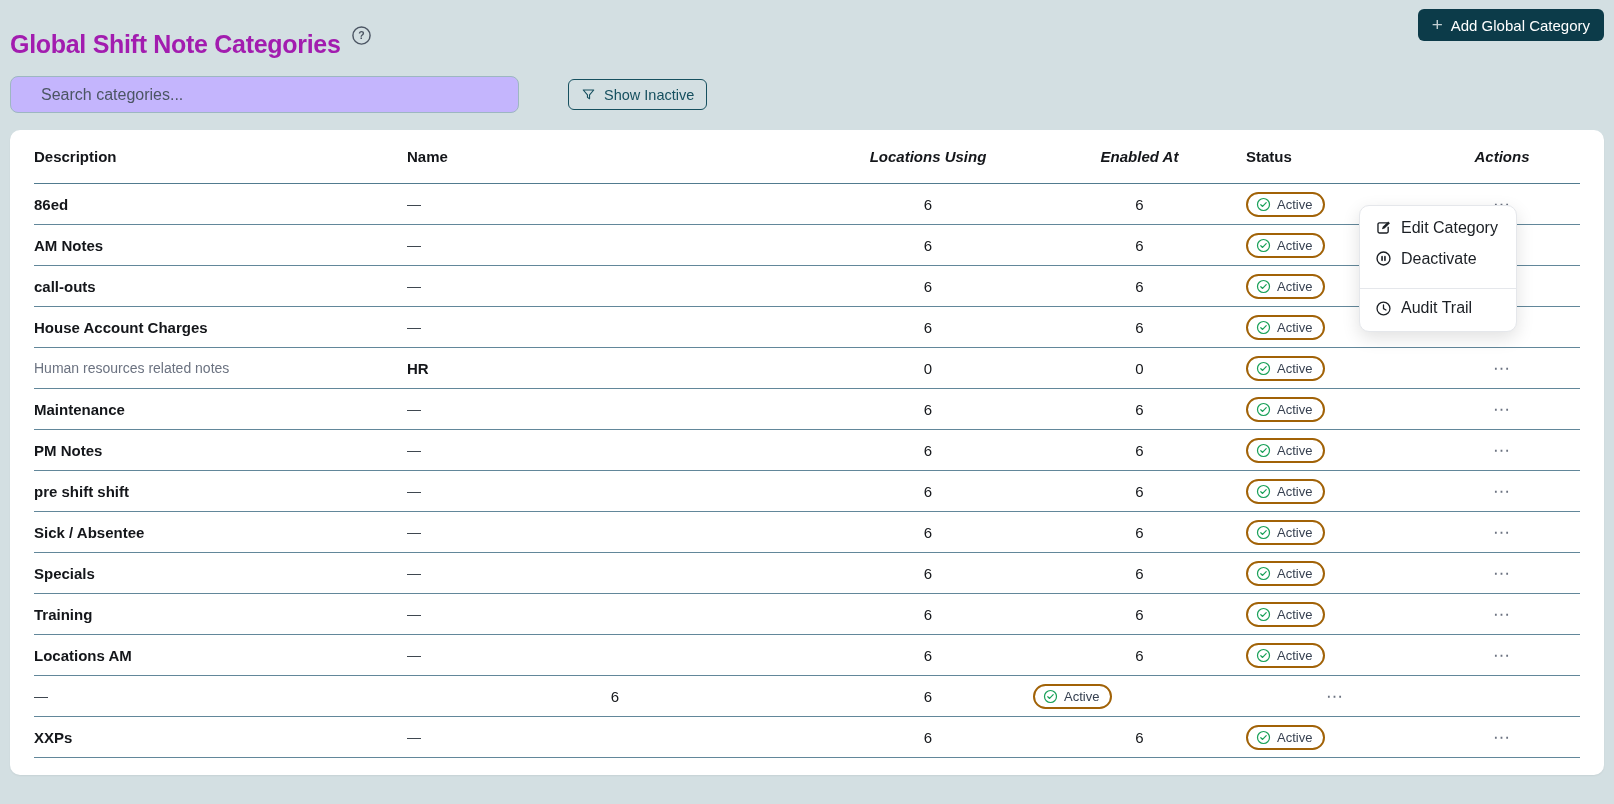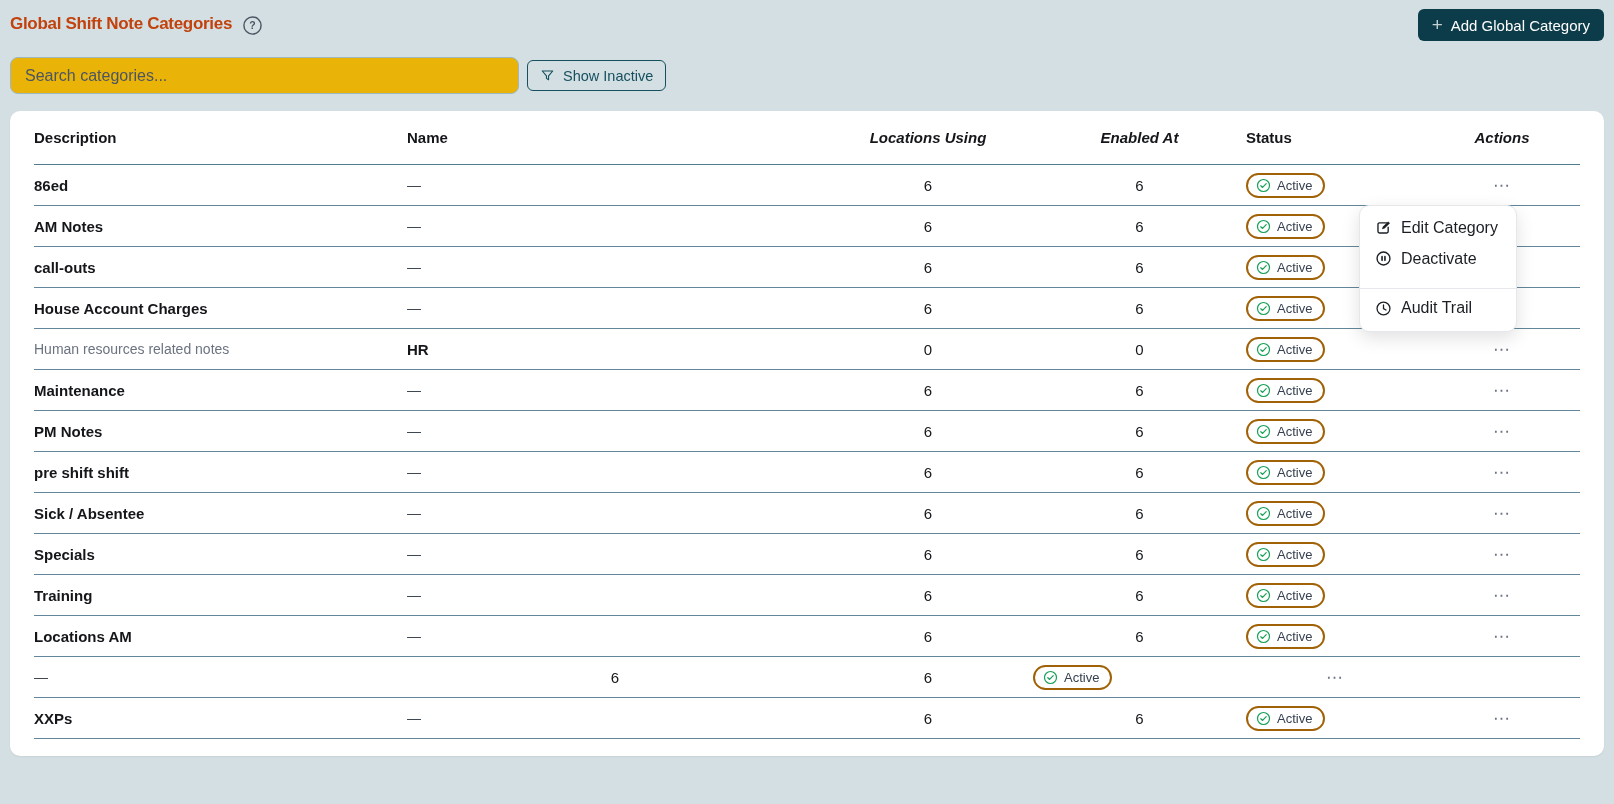--- a/index.html
+++ b/index.html
@@ -8,49 +8,50 @@
     background:#d3dfe2;
     font-family:"Liberation Sans", sans-serif;
     color:#16181d;
     position:relative;
   }
   .page { padding:8px 10px 0 10px; }
 
   
   .page-header { display:flex; justify-content:space-between; align-items:flex-start; }
   .title-wrap { display:flex; align-items:center; gap:10px; }
-  h1.title { font-size:17px; font-weight:700; letter-spacing:-0.3px; color:#c2410c; line-height:32px; }
+  h1.title { font-size:25px; font-weight:700; letter-spacing:-0.3px; color:#a21caf; line-height:32px;margin-top:20px; }
   .help { display:inline-flex; margin-top:2px; cursor:pointer; }
 
   .add-btn {
     display:inline-flex; align-items:center; gap:8px;
     background:#0c3b49; color:#ffffff;
     border:none; border-radius:6px;
     height:32px; padding:0 14px;
     font-family:inherit; font-size:15px; font-weight:400;
     cursor:pointer; margin-top:1px;
   }
   .add-btn .plus { color:#c2ced2; font-size:19px; font-weight:400; line-height:1; margin-top:-2px; }
 
   
   .toolbar { display:flex; align-items:center; gap:8px; margin-top:16px; }
   .search-input {
     width:509px; height:37px;
     border:1px solid #9db7c1; border-radius:8px;
-    background:#eab308; padding:0 14px;
+    background:#c4b5fd; padding:0 30px;
     font-family:inherit; font-size:16px; color:#1f2937;
   }
   .search-input::placeholder { color:#4b5563; opacity:1; }
   .show-inactive {
     display:inline-flex; align-items:center; gap:8px;
     height:31px; padding:0 12px;
     background:transparent;
     border:1px solid #16505f; border-radius:6px;
     color:#16505f; font-family:inherit; font-size:14.5px;
     cursor:pointer;
+    margin-left:41px;
   }
 
   
   .card {
     margin-top:17px;
     background:#ffffff;
     border-radius:10px;
     height:645px;
     padding:0 24px;
     box-shadow:0 1px 2px rgba(0,0,0,0.06);

